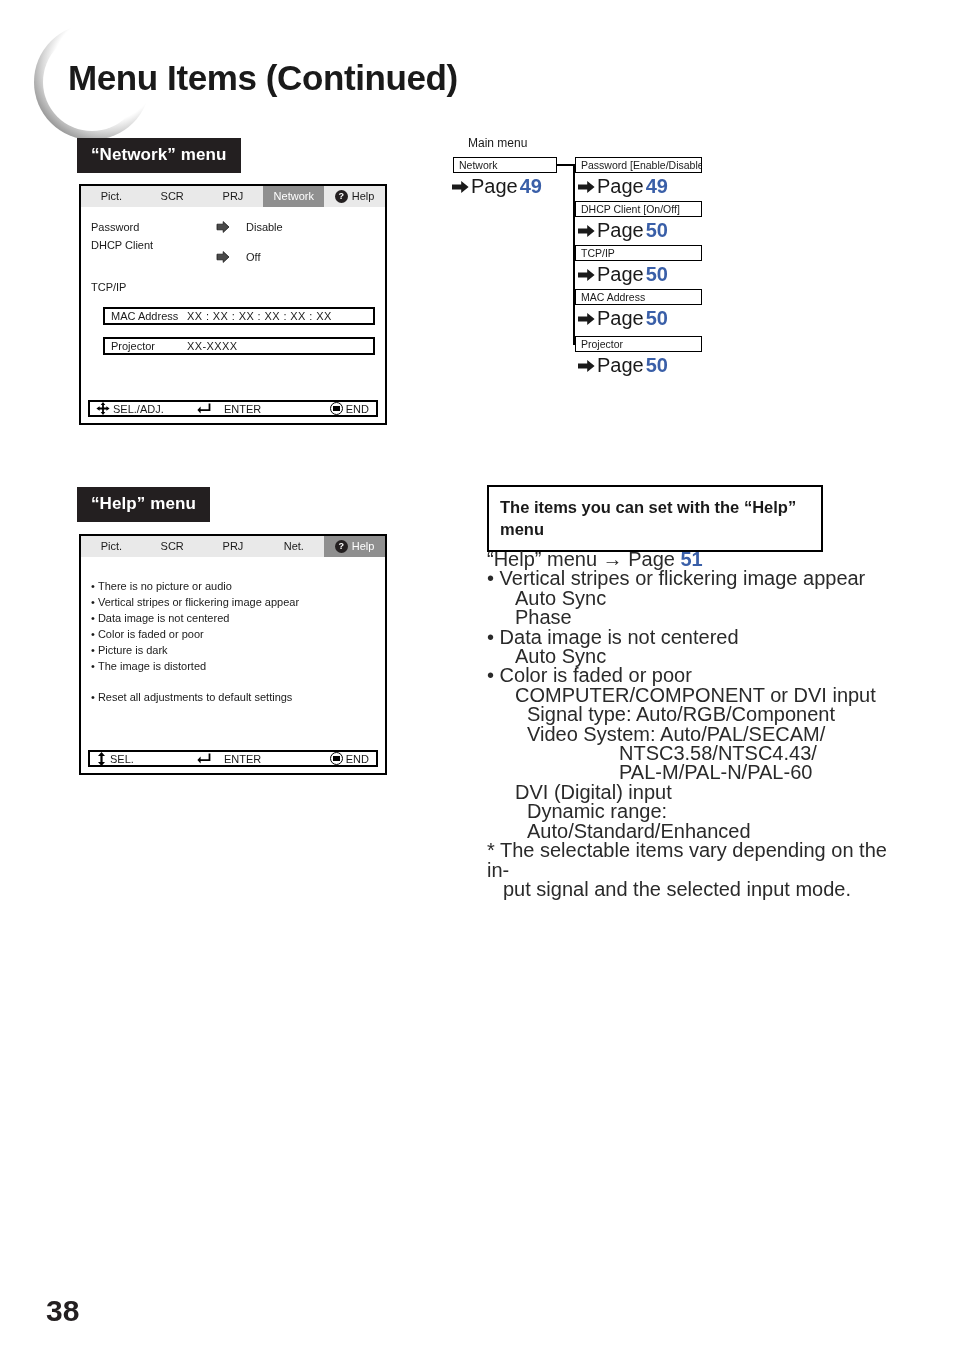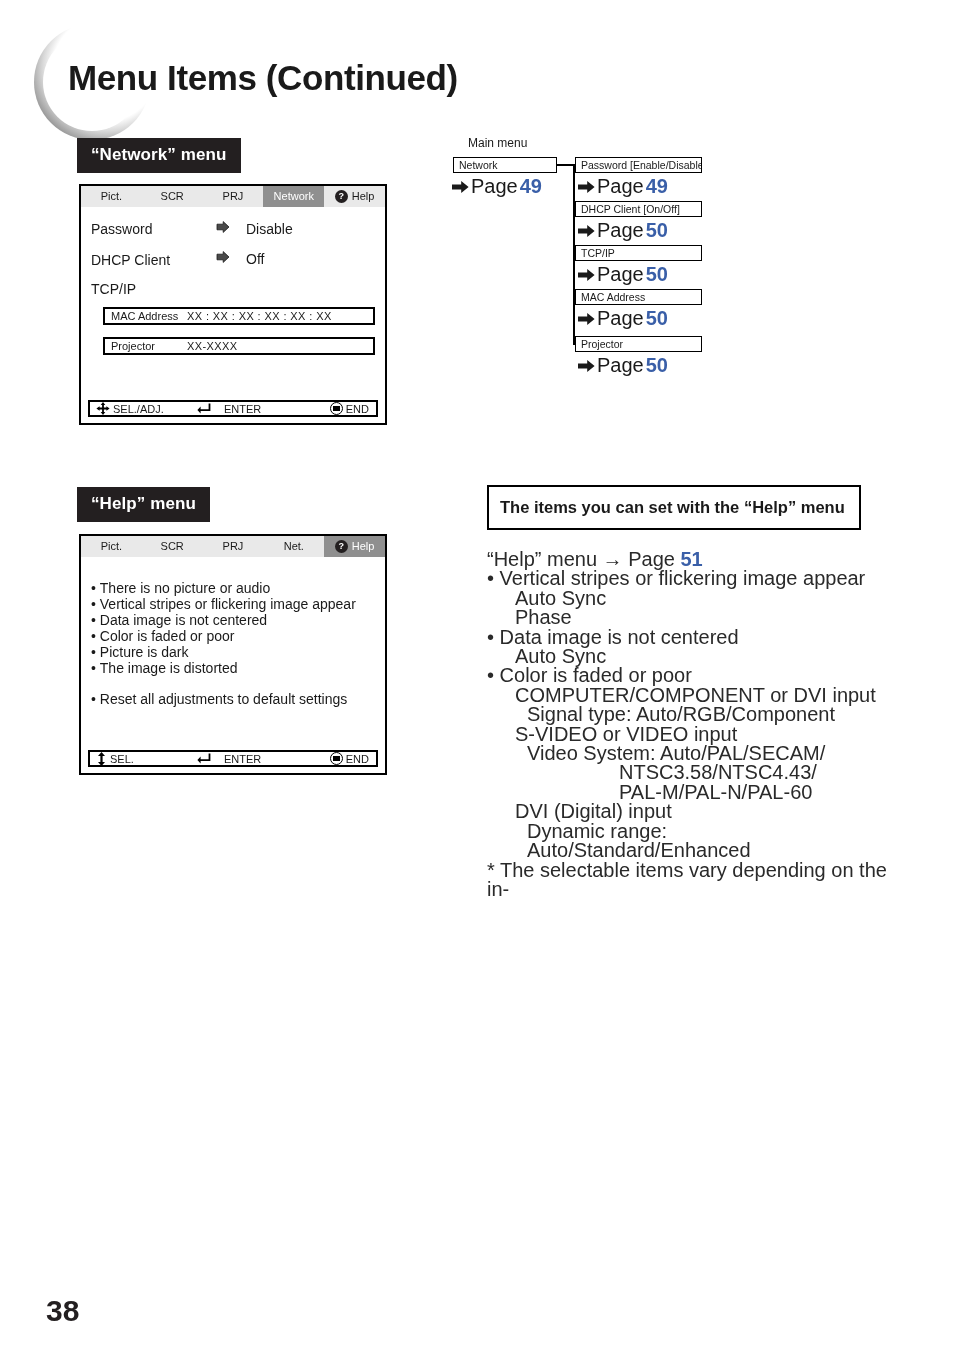--- a/index.html
+++ b/index.html
@@ -50,21 +50,21 @@
   .osd-tab.helptab{display:flex;align-items:center;justify-content:center;gap:4px;}
   .qmark{
     display:inline-block;width:13px;height:13px;border-radius:50%;
     background:#231f20;color:#fff;font-size:9px;font-weight:bold;line-height:13px;
     text-align:center;flex:0 0 auto;
   }
   .osd-tab.sel .qmark{background:#231f20;color:#fff;}
 
   .osd-body{position:relative;width:100%;height:calc(100% - 21px);}
 
-  .nrow{position:absolute;font-size:14px;color:#1a1a1a;white-space:nowrap;}
+  .nrow{position:absolute;font-size:11px;color:#1a1a1a;white-space:nowrap;}
   .nlabel{left:10px;}
   .nval{left:165px;}
   .narrow{position:absolute;left:135px;width:14px;height:12px;}
 
   .fieldbox{
     position:absolute;border:2px solid #000;box-sizing:border-box;
     font-size:11px;color:#1a1a1a;height:18px;line-height:15px;background:#fff;
   }
   .fieldbox .fb-label{position:absolute;left:6px;top:0;white-space:nowrap;}
   .fieldbox .fb-val{position:absolute;top:0;white-space:nowrap;letter-spacing:.4px;}
@@ -97,21 +97,21 @@
     position:absolute;font-size:20px;color:#1a1a1a;white-space:nowrap;display:flex;
     align-items:center;gap:2px;
   }
   .pageref .num{color:#3a5fa8;font-weight:bold;}
   .rarrow{display:inline-block;width:17px;height:14px;flex:0 0 auto;}
 
   .conn{position:absolute;background:#000;}
 
   
   #help-title-box{
-    position:absolute;left:487px;top:485px;width:374px;
+    position:absolute;left:487px;top:485px;width:336px;
     border:2.5px solid #000;box-sizing:border-box;padding:9px 11px 10px 11px;
     font-size:16.5px;font-weight:bold;line-height:22px;color:#1a1a1a;
   }
   #help-list{position:absolute;left:487px;top:550px;width:400px;font-size:20px;line-height:19.4px;color:#2a2a2a;}
   #help-list .hl-head{margin-bottom:0;}
   #help-list .num{color:#3a5fa8;font-weight:bold;}
   #help-list .l0{padding-left:0;}
   #help-list .l1{padding-left:28px;}
   #help-list .l2{padding-left:40px;}
   #help-list .l3{padding-left:132px;}
@@ -141,21 +141,21 @@
     </div>
   </div>
   <div class="osd-body">
 
     <div class="nrow nlabel" style="top:14px;">Password</div>
     <svg class="narrow" style="top:14px;" viewBox="0 0 14 12">
       <path d="M1 3.2 H7.2 V0.6 L13 6 L7.2 11.4 V8.8 H1 Z" fill="#4a4a4a" stroke="#1a1a1a" stroke-width="0.8"></path>
     </svg>
     <div class="nrow nval" style="top:14px;">Disable</div>
 
-    <div class="nrow nlabel" style="top:45px;">DHCP Client</div>
+    <div class="nrow nlabel" style="top:32px;">DHCP Client</div>
     <svg class="narrow" style="top:44px;" viewBox="0 0 14 12">
       <path d="M1 3.2 H7.2 V0.6 L13 6 L7.2 11.4 V8.8 H1 Z" fill="#4a4a4a" stroke="#1a1a1a" stroke-width="0.8"></path>
     </svg>
     <div class="nrow nval" style="top:44px;">Off</div>
 
     <div class="nrow nlabel" style="top:74px;">TCP/IP</div>
 
     <div class="fieldbox" style="left:22px;top:100px;width:272px;">
       <span class="fb-label">MAC Address</span>
       <span class="fb-val" style="left:82px;">XX : XX : XX : XX : XX : XX</span>
@@ -303,22 +303,22 @@
     <span class="num">51</span>
   </div>
   <div class="l0">• Vertical stripes or flickering image appear</div>
   <div class="l1">Auto Sync</div>
   <div class="l1">Phase</div>
   <div class="l0">• Data image is not centered</div>
   <div class="l1">Auto Sync</div>
   <div class="l0">• Color is faded or poor</div>
   <div class="l1">COMPUTER/COMPONENT or DVI input</div>
   <div class="l2">Signal type: Auto/RGB/Component</div>
-  <div class="l1">S-VIDEO or VIDEO input</div>
   <div class="l2">Video System: Auto/PAL/SECAM/</div>
   <div class="l3">NTSC3.58/NTSC4.43/</div>
   <div class="l3">PAL-M/PAL-N/PAL-60</div>
   <div class="l1">DVI (Digital) input</div>
   <div class="l2">Dynamic range: Auto/Standard/Enhanced</div>
   <div class="lnote">* The selectable items vary depending on the in-</div>
+  <div class="lnote2">put signal and the selected input mode.</div>
 </div>
 
 <div id="page-number">38</div>
 
 </body></html>

